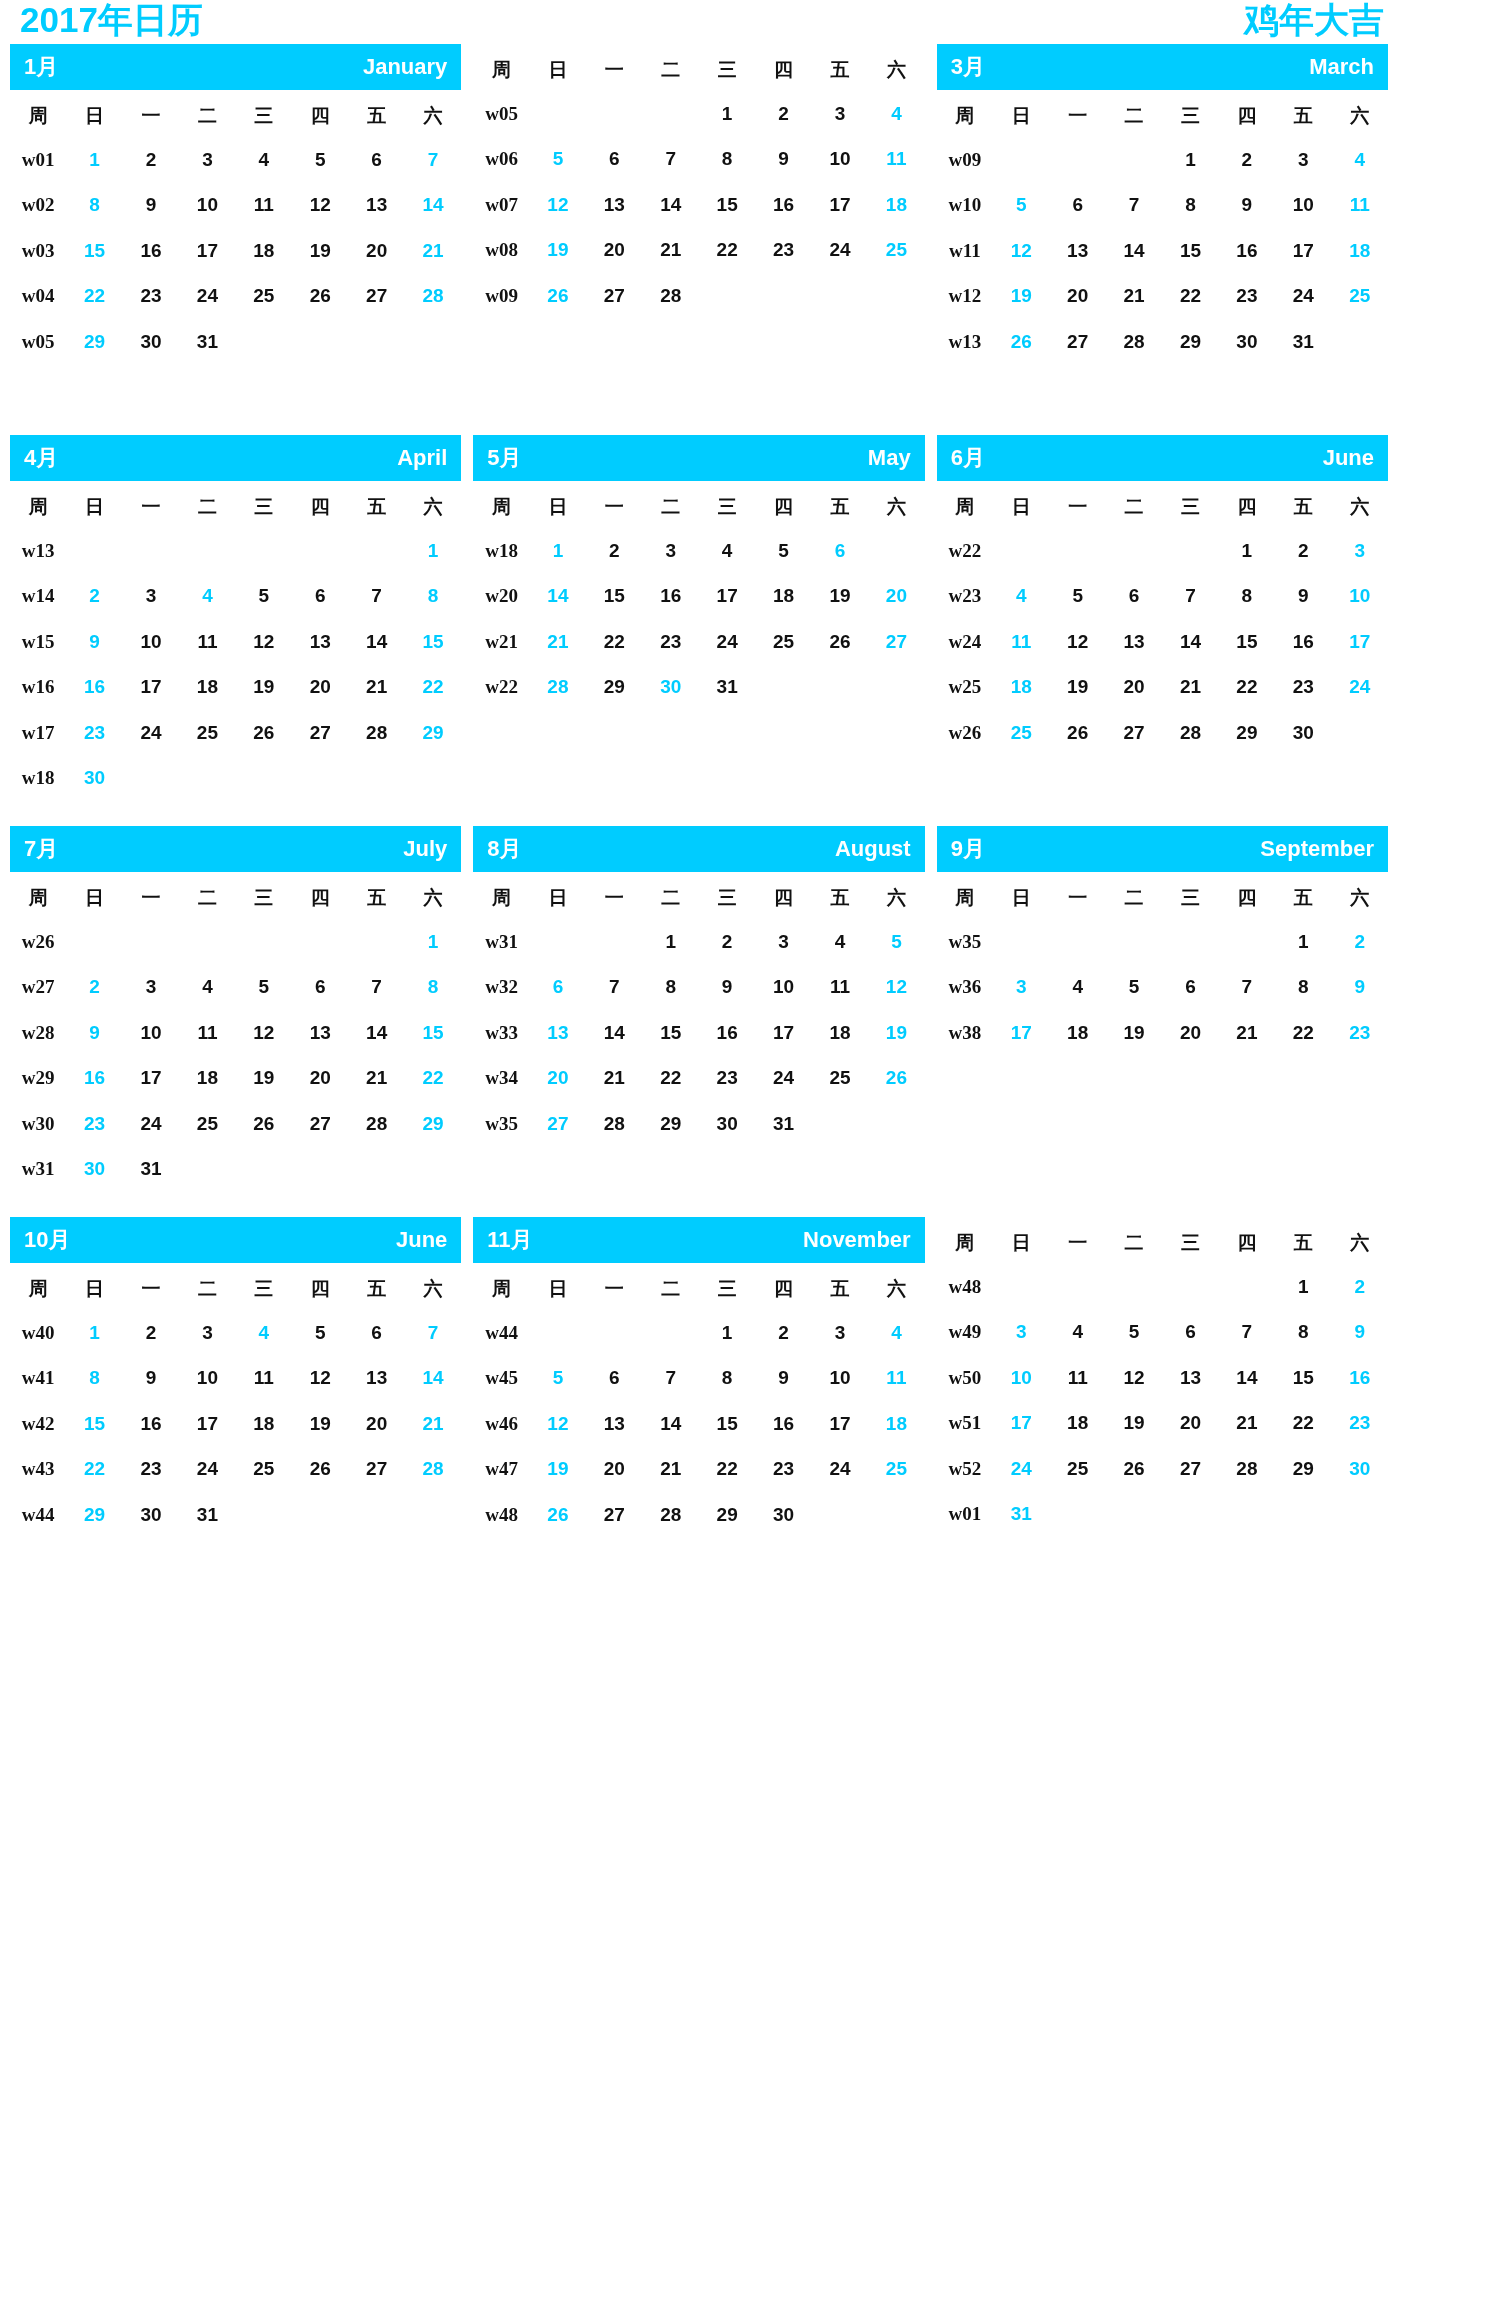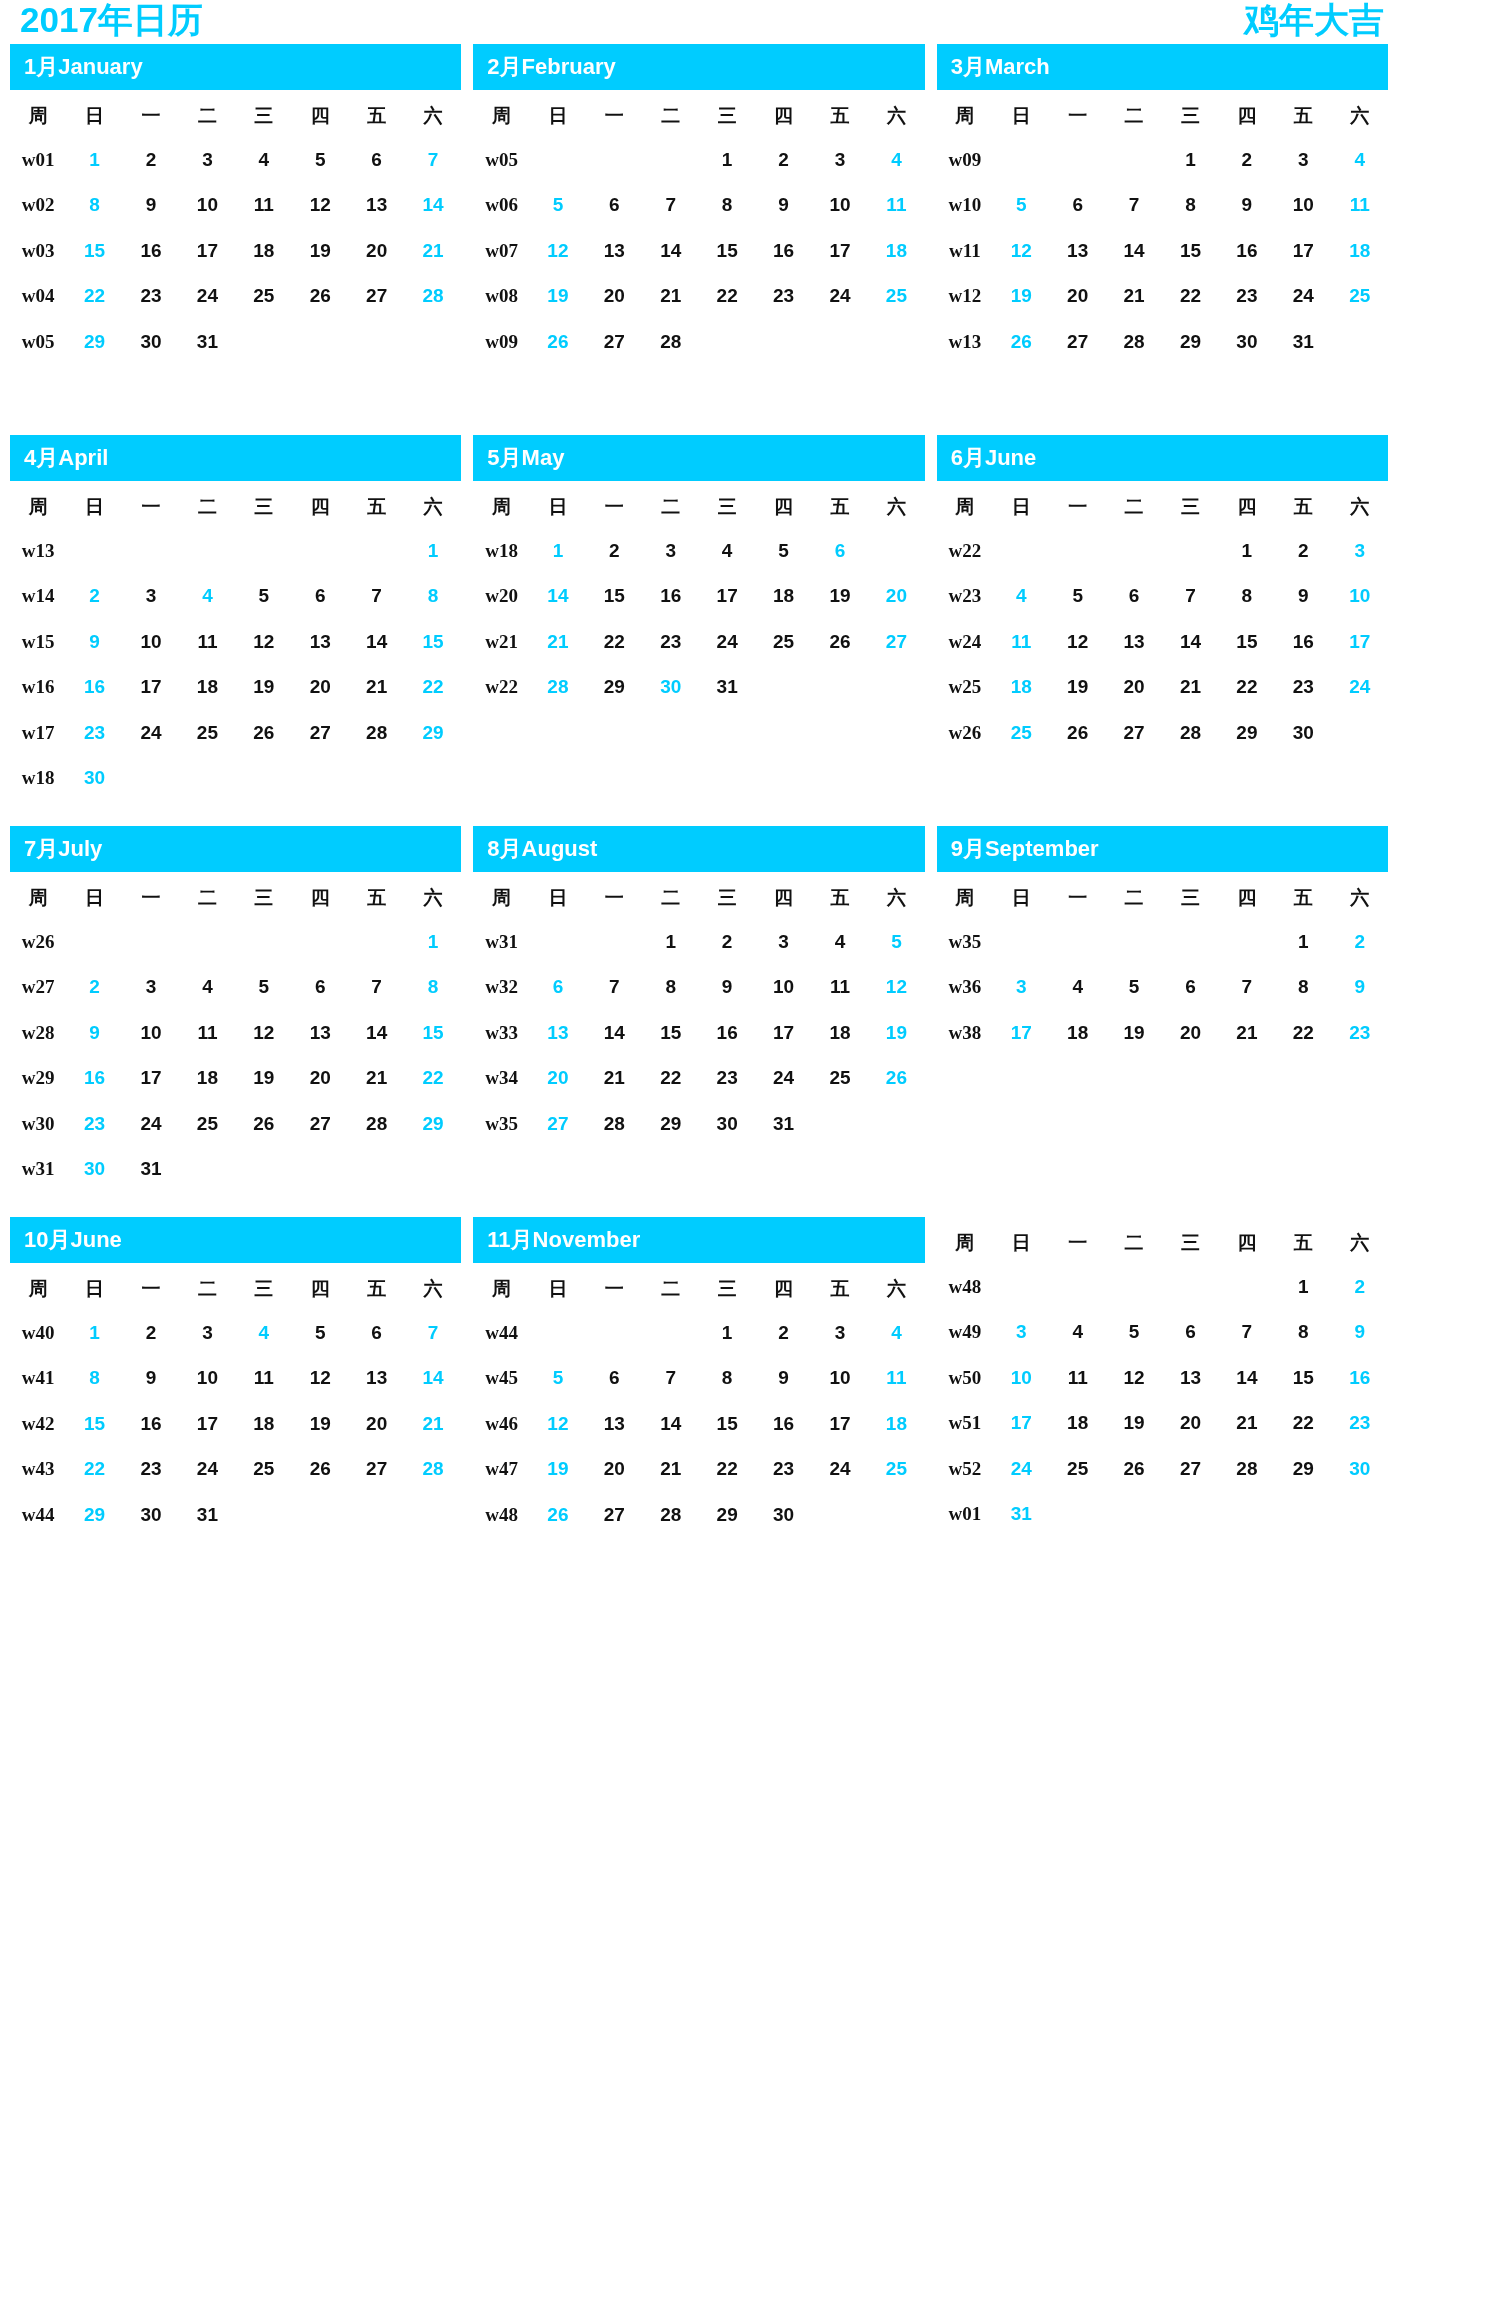--- a/index.html
+++ b/index.html
@@ -48,20 +48,21 @@
   .month-block {
     width: 100%;
     box-sizing: border-box;
     height: 391px;
   }
   .month-head {
     background: #00ccff;
     height: 46px;
     display: flex;
     align-items: center;
+    justify-content: space-between;
     padding: 0 14px;
     box-sizing: border-box;
   }
   .month-cn, .month-en {
     color: #ffffff;
     font-size: 22px;
     font-weight: bold;
     white-space: nowrap;
   }
   table.cal {
@@ -187,24 +188,20 @@
               <td class="wk-col day empty"></td>
               <td class="wk-col day empty"></td>
               <td class="wk-col day empty"></td>
               <td class="wk-col day empty"></td>
               <td class="wk-col day empty"></td>
             </tr>
           </tbody>
         </table>
       </div>
       <div class="month-block">
-        <div class="month-head">
-          <div class="month-cn">2月</div>
-          <div class="month-en">February</div>
-        </div>
         <table class="cal">
           <thead>
             <tr>
               <th class="wk-col dow-label">周</th>
               <th class="wk-col dow-weekend">日</th>
               <th class="wk-col dow-weekday">一</th>
               <th class="wk-col dow-weekday">二</th>
               <th class="wk-col dow-weekday">三</th>
               <th class="wk-col dow-weekday">四</th>
               <th class="wk-col dow-weekday">五</th>

